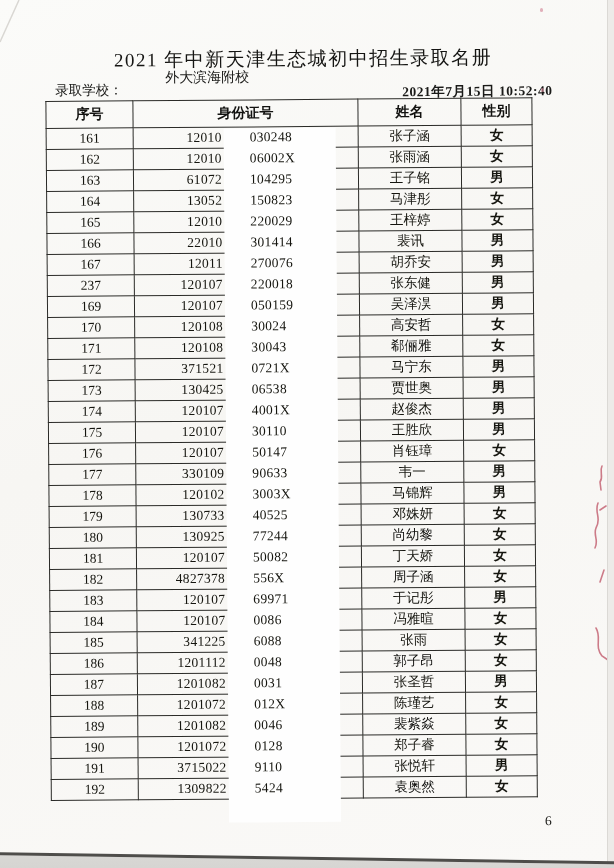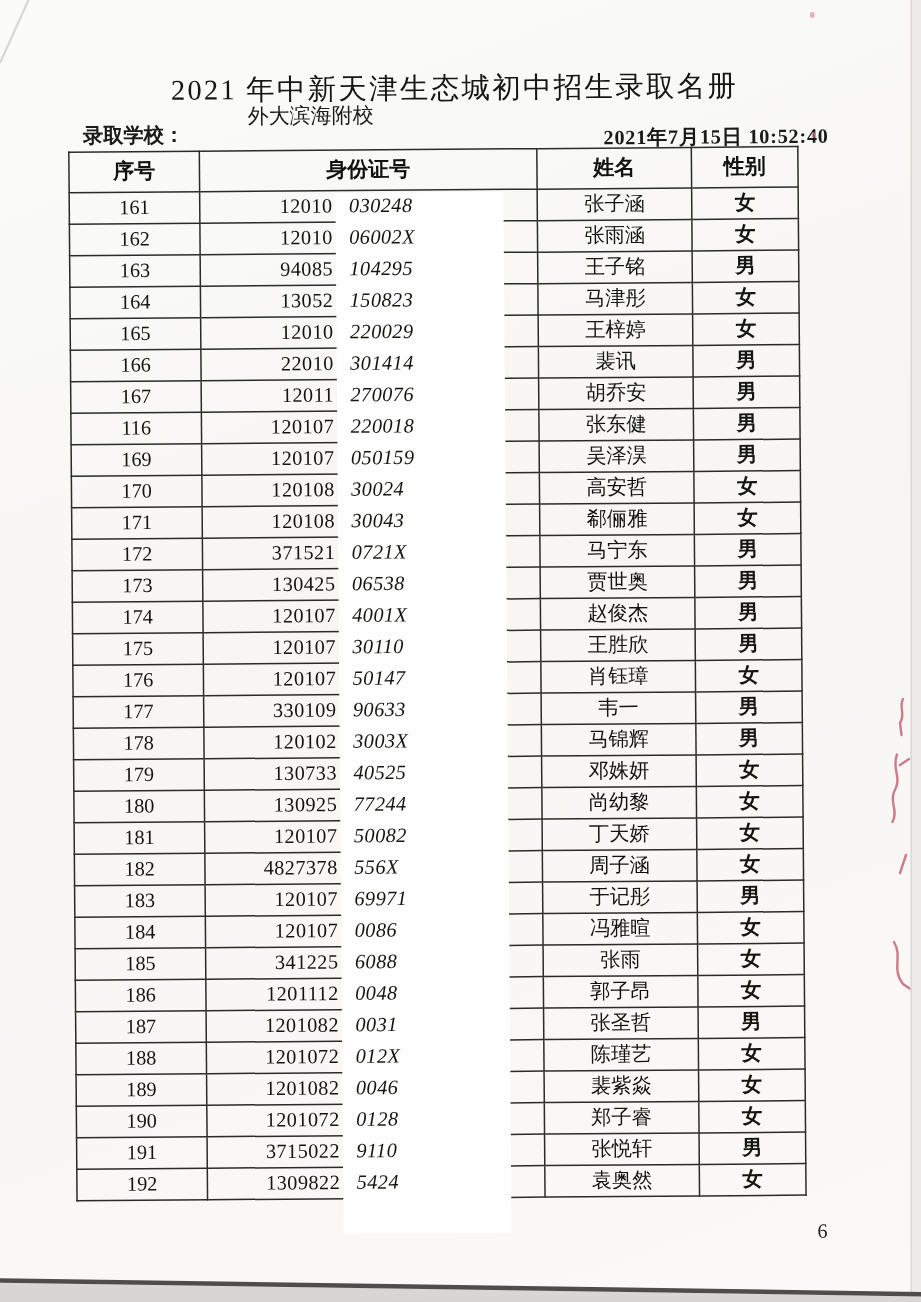--- a/index.html
+++ b/index.html
@@ -17,21 +17,21 @@
     position:absolute;inset:0;
     transform:rotate(-0.45deg);
     transform-origin:50% 50%;
     color:#1a1a18;
   }
   .doc-title{
     position:absolute;top:46px;left:88px;width:436px;
     text-align:center;font-size:19px;letter-spacing:1.5px;color:#151513;
     white-space:nowrap;
   }
-  .school-label{position:absolute;top:80px;left:58px;font-size:13.5px;font-weight:700;}
+  .school-label{position:absolute;top:80px;left:58px;font-size:13.5px;font-weight:400;}
   .school-name{position:absolute;top:68px;left:168px;font-size:14px;}
   .print-date{position:absolute;top:84px;left:405px;font-size:13.5px;font-weight:600;letter-spacing:.5px;white-space:nowrap;}
 
   table.roster{
     position:absolute;top:99px;left:48px;width:486px;
     border-collapse:collapse;table-layout:fixed;
     background:transparent;
   }
   .roster th,.roster td{
     border:1.6px solid #2b2b28;
@@ -39,22 +39,22 @@
     padding:0;overflow:visible;
   }
   .roster th{height:26px;font-size:14px;font-weight:bold;color:#121210;}
   .roster td{height:20px;font-size:13.5px;color:#15150f;}
   td.id-cell{position:relative;}
   .id-left{
     position:absolute;right:136px;top:50%;transform:translateY(-50%);
     white-space:nowrap;letter-spacing:.3px;
   }
   .id-right{
-    position:absolute;left:99px;top:50%;transform:translateY(-50%);
-    white-space:nowrap;letter-spacing:.3px;z-index:6;font-style:italic;
+    position:absolute;left:116px;top:50%;transform:translateY(-50%);
+    white-space:nowrap;letter-spacing:.3px;z-index:6;
   }
   td.name-cell{font-size:13.5px;}
   td.name-cell.bold{font-weight:normal;color:#0d0d0b;}
   td.gender-cell{font-weight:600;}
 
   
   .redact-band{
     position:absolute;left:226px;top:128px;width:112px;height:694px;
     background:#fefefe;z-index:5;
   }
@@ -124,21 +124,21 @@
     <td class="id-cell">
       <span class="id-left">12010</span>
       <span class="id-right">06002X</span>
     </td>
     <td class="name-cell">张雨涵</td>
     <td class="gender-cell">女</td>
   </tr>
           <tr>
     <td>163</td>
     <td class="id-cell">
-      <span class="id-left">94085</span>
+      <span class="id-left">61072</span>
       <span class="id-right">104295</span>
     </td>
     <td class="name-cell">王子铭</td>
     <td class="gender-cell">男</td>
   </tr>
           <tr>
     <td>164</td>
     <td class="id-cell">
       <span class="id-left">13052</span>
       <span class="id-right">150823</span>
@@ -167,21 +167,21 @@
           <tr>
     <td>167</td>
     <td class="id-cell">
       <span class="id-left">12011</span>
       <span class="id-right">270076</span>
     </td>
     <td class="name-cell">胡乔安</td>
     <td class="gender-cell">男</td>
   </tr>
           <tr>
-    <td>116</td>
+    <td>237</td>
     <td class="id-cell">
       <span class="id-left">120107</span>
       <span class="id-right">220018</span>
     </td>
     <td class="name-cell">张东健</td>
     <td class="gender-cell">男</td>
   </tr>
           <tr>
     <td>169</td>
     <td class="id-cell">

